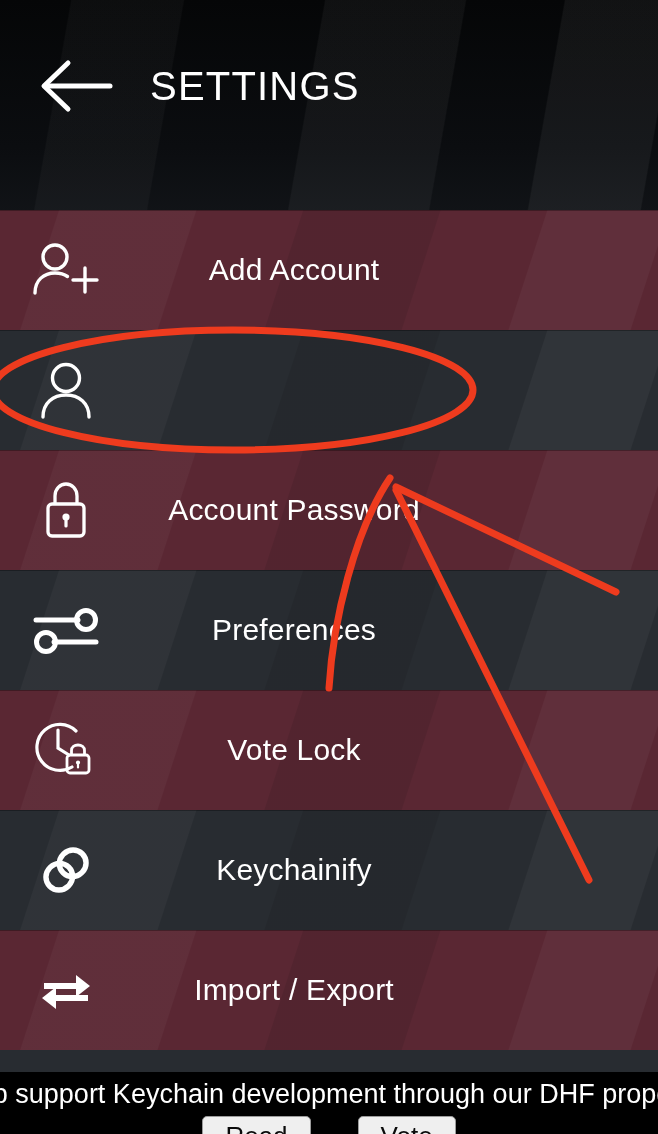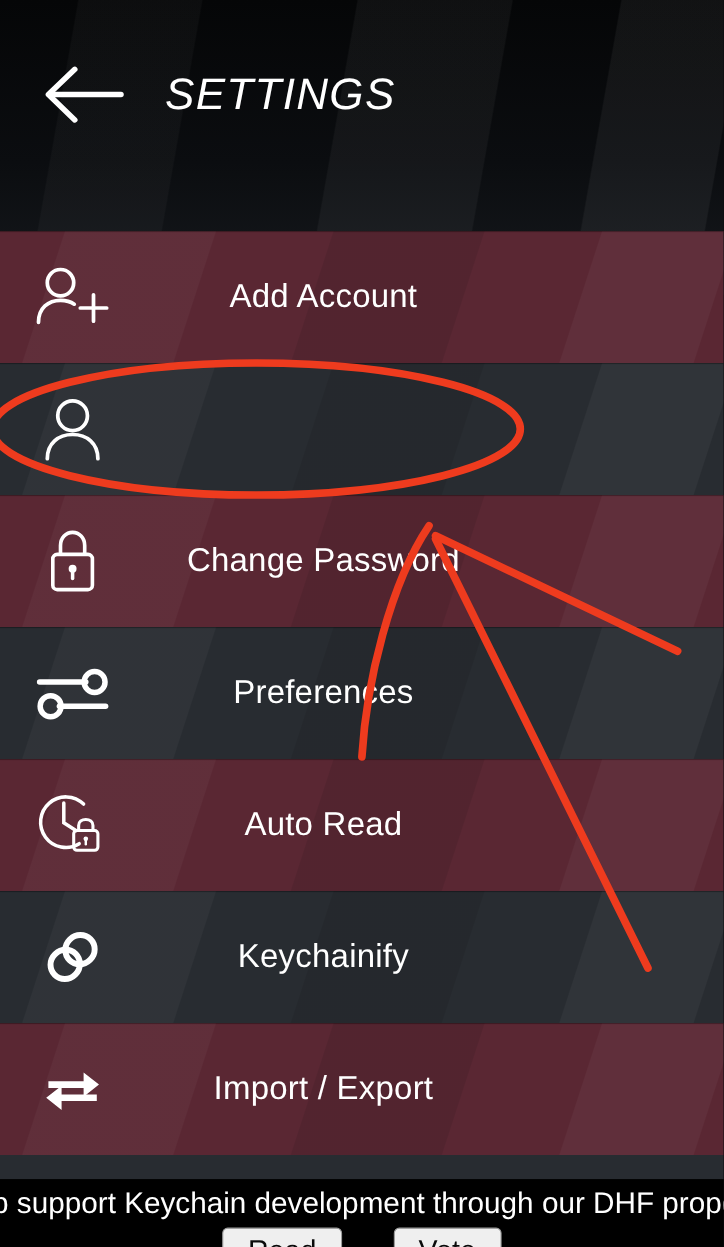--- a/index.html
+++ b/index.html
@@ -33,21 +33,20 @@
         rgba(255,255,255,0.000) 26.2%,
         rgba(255,255,255,0.000) 46%,
         rgba(255,255,255,0.045) 46.2%,
         rgba(255,255,255,0.045) 66%,
         rgba(255,255,255,0.000) 66.2%,
         rgba(255,255,255,0.000) 80%,
         rgba(255,255,255,0.050) 80.2%,
         rgba(255,255,255,0.050) 96%,
         rgba(255,255,255,0.000) 96.2%),
       linear-gradient(180deg, #050607 0%, #0b0d10 55%, #16191d 100%);
-    font-style: italic;
   }
   .back-icon {
     position: absolute;
     left: 38px;
     top: 58px;
     width: 76px;
     height: 56px;
     cursor: pointer;
   }
   .page-title {
@@ -236,21 +235,21 @@
       <div class="stripes"></div>
       <div class="sep"></div>
       <div class="row-icon">
         <svg width="58" height="64" viewBox="0 0 58 64" fill="none">
           <rect x="11" y="26" width="36" height="32" rx="4" stroke="#fff" stroke-width="3.3"></rect>
           <path d="M18 26 V18 C18 11 23 6 29 6 C35 6 40 11 40 18 V26" stroke="#fff" stroke-width="3.3" fill="none"></path>
           <circle cx="29" cy="39" r="3.6" fill="#fff"></circle>
           <path d="M29 41 V48" stroke="#fff" stroke-width="3.2" stroke-linecap="round"></path>
         </svg>
       </div>
-      <div class="row-label">Change Password</div>
+      <div class="row-label">Account Password</div>
     </div>
 
     <div class="row even" style="top:360px">
       <div class="stripes"></div>
       <div class="sep"></div>
       <div class="row-icon">
         <svg width="72" height="56" viewBox="0 0 72 56" fill="none">
           <path d="M6 18 H48" stroke="#fff" stroke-width="5" stroke-linecap="round"></path>
           <circle cx="56" cy="18" r="9.5" stroke="#fff" stroke-width="5"></circle>
           <path d="M24 40 H66" stroke="#fff" stroke-width="5" stroke-linecap="round"></path>
@@ -266,21 +265,21 @@
       <div class="row-icon">
         <svg width="68" height="66" viewBox="0 0 68 66" fill="none">
           <path d="M44 14 A23 23 0 1 0 40 50" stroke="#fff" stroke-width="3.2" fill="none" stroke-linecap="round"></path>
           <path d="M26 13 V31 L37 38" stroke="#fff" stroke-width="3.2" stroke-linecap="round" fill="none"></path>
           <rect x="35" y="38" width="22" height="18" rx="3" stroke="#fff" stroke-width="2.8"></rect>
           <path d="M39.5 38 V33.5 C39.5 30 42.5 28 46 28 C49.5 28 52.5 30 52.5 33.5 V38" stroke="#fff" stroke-width="2.8" fill="none"></path>
           <circle cx="46" cy="45.5" r="2.1" fill="#fff"></circle>
           <path d="M46 46.5 V50.5" stroke="#fff" stroke-width="2.2" stroke-linecap="round"></path>
         </svg>
       </div>
-      <div class="row-label">Auto Read</div>
+      <div class="row-label">Vote Lock</div>
     </div>
 
     <div class="row odd" style="top:720px">
       <div class="stripes"></div>
       <div class="sep"></div>
       <div class="row-icon">
         <svg width="56" height="48" viewBox="0 0 56 48" fill="none">
           <path d="M6 17 H38 V9 L52 20 L38 31 V23 H6 Z" fill="#ffffff"></path>
           <path d="M50 33 H18 V25 L4 36 L18 47 V39 H50 Z" fill="#ffffff" transform="translate(0,-4)"></path>
         </svg>

